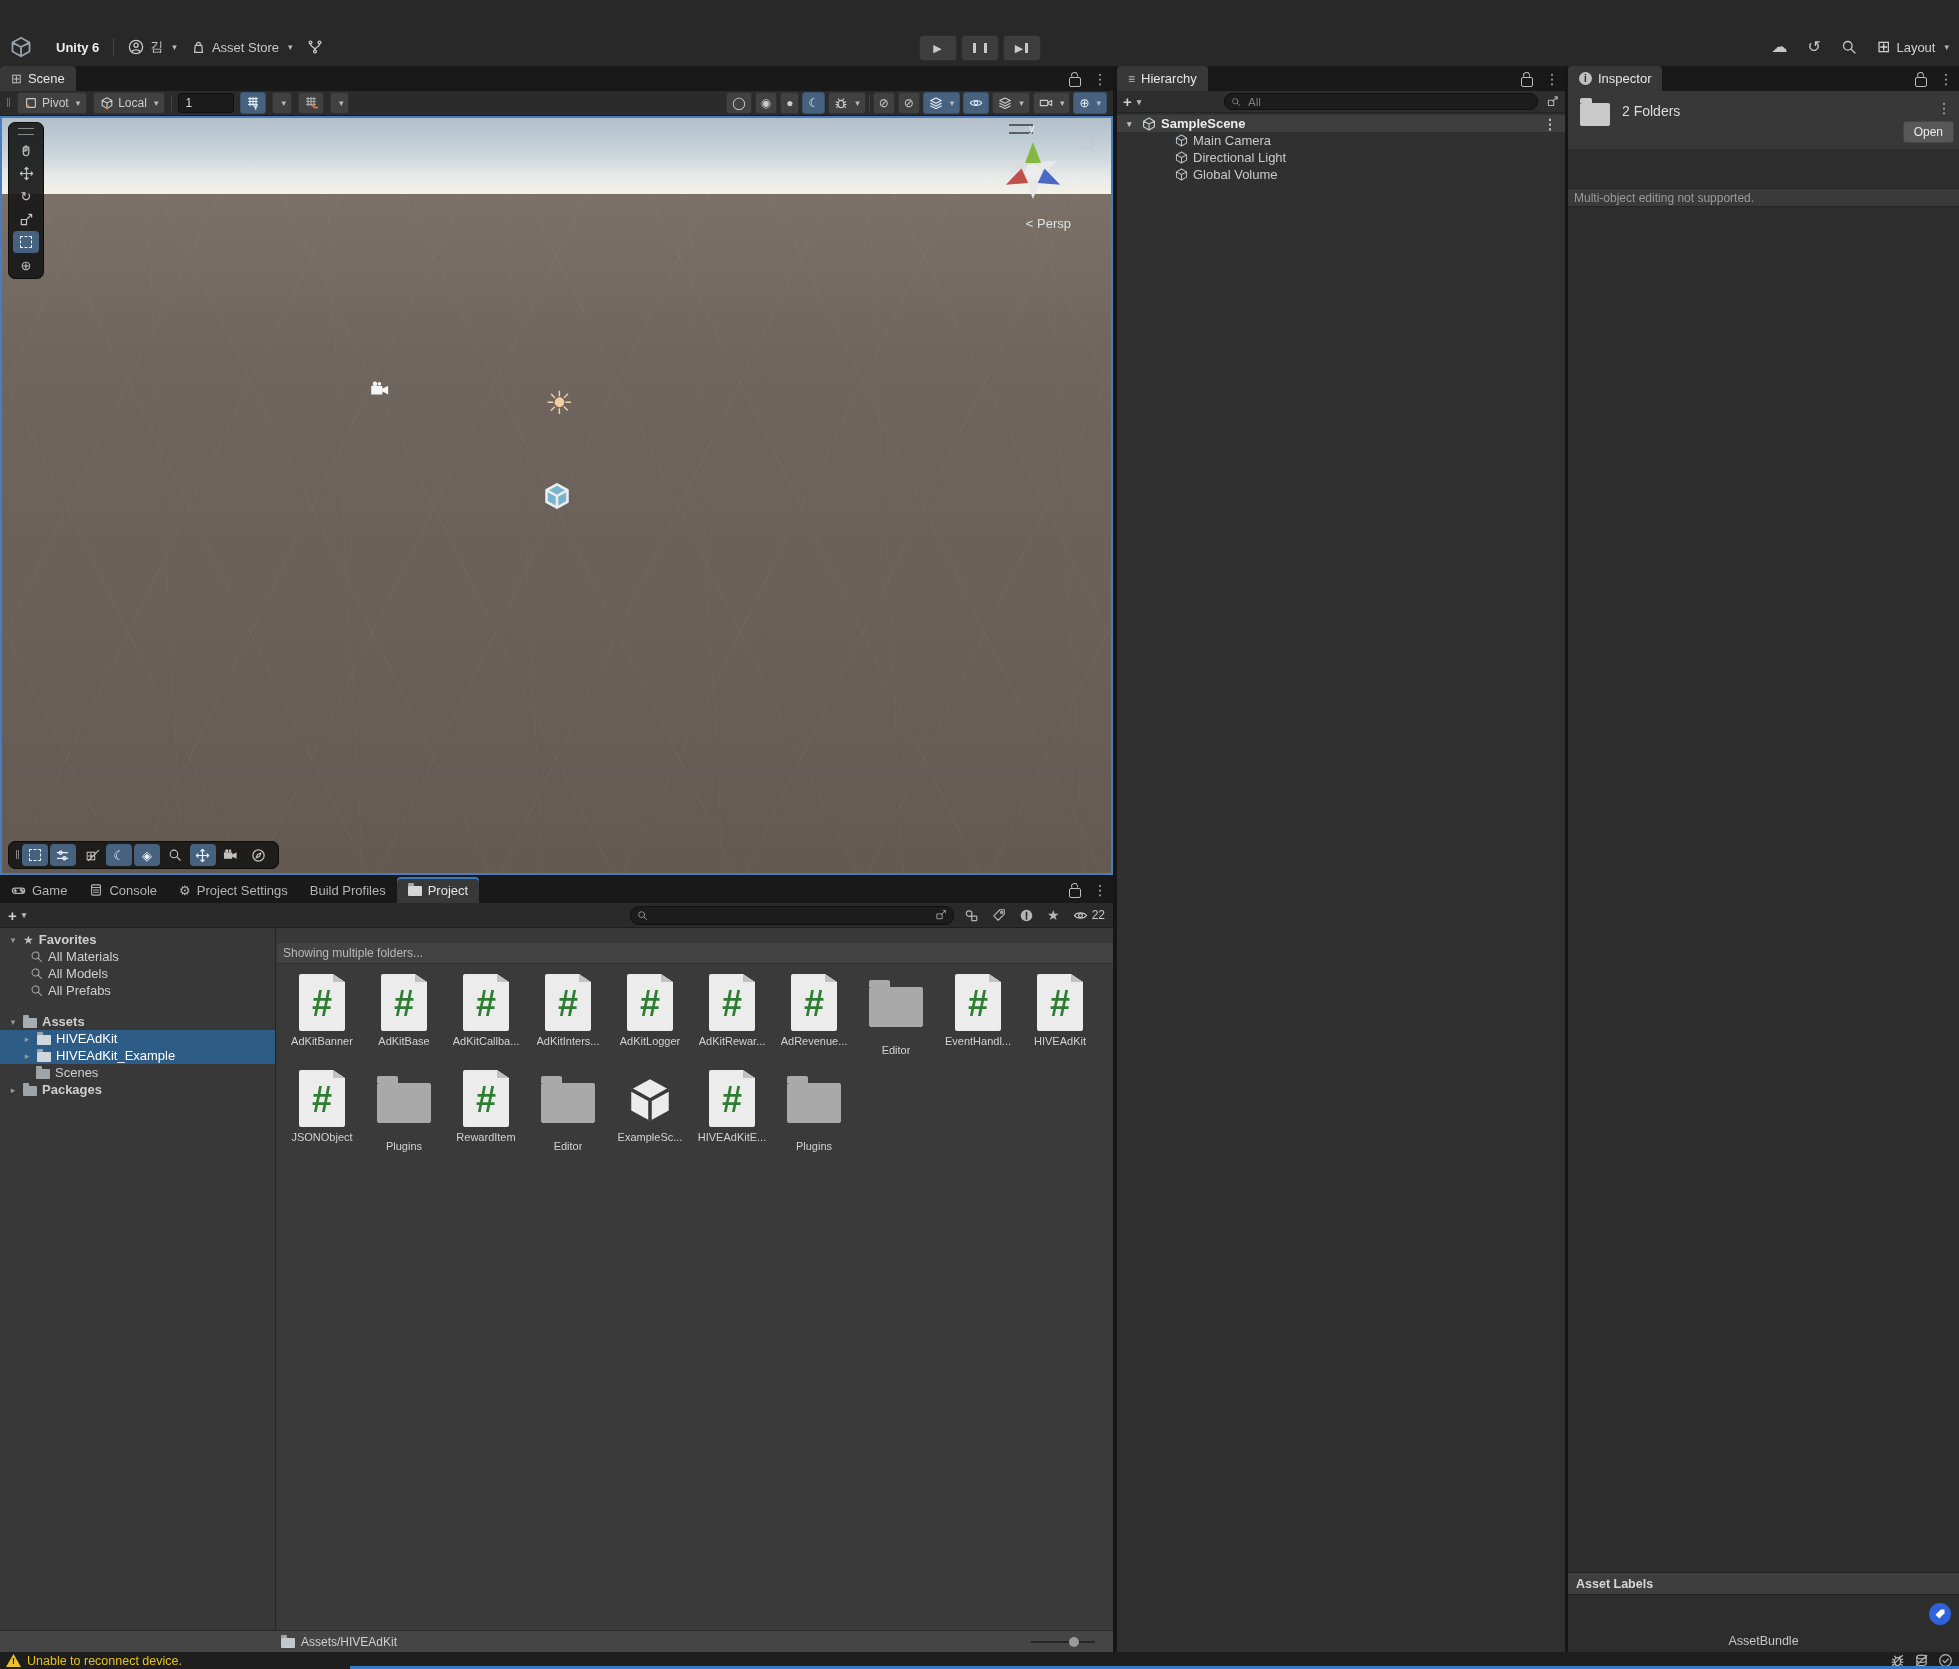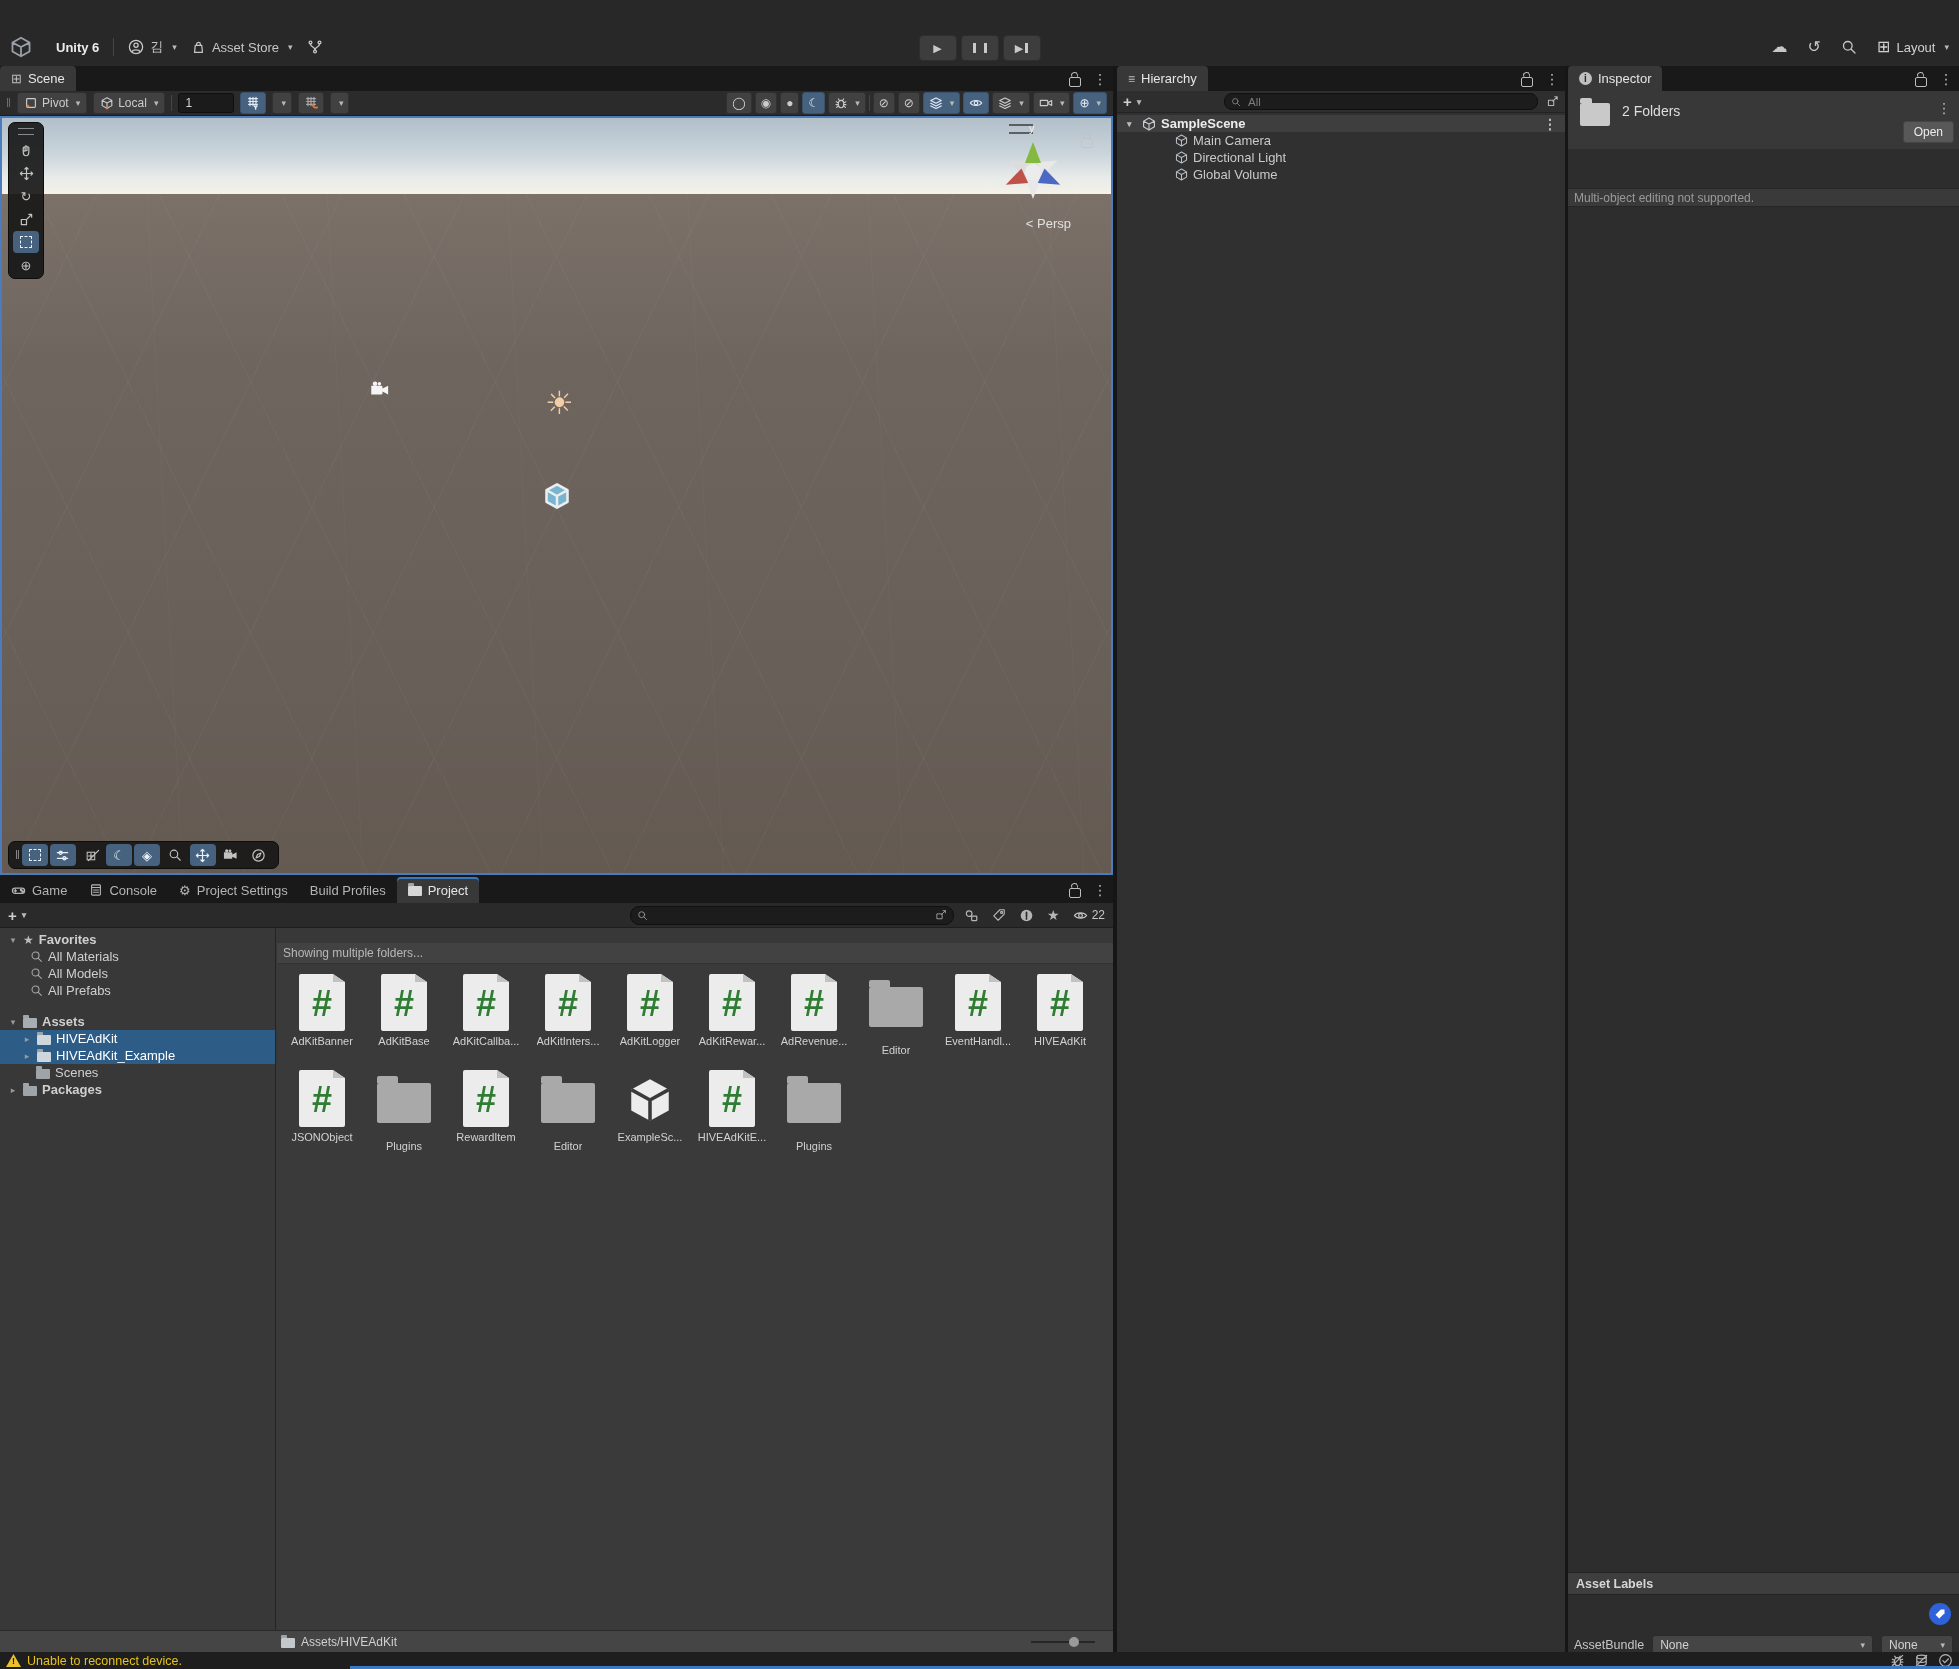--- a/index.html
+++ b/index.html
@@ -131,21 +131,21 @@
   
   .insp{position:absolute;left:1568px;top:66px;width:391px;height:1586px;background:#2d2d2d;}
   .insp-head{position:absolute;left:0;top:25px;width:391px;height:58px;background:#383838;}
   .insp-folder{position:absolute;left:12px;top:12px;width:30px;height:23px;background:#c9c9c9;border-radius:2px;}
   .insp-folder::before{content:"";position:absolute;top:-5px;left:0;width:12px;height:5px;background:#c9c9c9;border-radius:2px 2px 0 0;}
   .insp-title{position:absolute;left:54px;top:12px;font-size:14px;color:#dedede;}
   .open-btn{position:absolute;right:5px;top:30px;height:20px;padding:0 10px;background:#585858;border:1px solid #444;border-radius:3px;color:#ececec;font-size:12px;display:flex;align-items:center;}
   .insp-msg{position:absolute;left:0;top:83px;width:391px;height:19px;background:#3a3a3a;border-top:1px solid #262626;border-bottom:1px solid #262626;color:#9a9a9a;font-size:12px;display:flex;align-items:center;padding-left:6px;box-sizing:border-box;margin-top:39px;}
   .al-head{position:absolute;left:0;top:1506px;width:391px;height:23px;background:#3e3e3e;border-top:1px solid #242424;border-bottom:1px solid #242424;display:flex;align-items:center;padding-left:8px;box-sizing:border-box;font-size:12.5px;font-weight:bold;color:#d6d6d6;}
   .tag-btn{position:absolute;right:8px;top:1537px;width:22px;height:22px;border-radius:50%;background:#2f62d9;color:#fff;display:flex;align-items:center;justify-content:center;}
-  .ab-row{position:absolute;left:0;top:1568px;width:391px;height:22px;display:flex;align-items:center;padding:0 6px;box-sizing:border-box;gap:8px;font-size:12.5px;color:#c6c6c6;}
+  .ab-row{position:absolute;left:0;top:1568px;width:391px;height:22px;display:flex;align-items:center;padding:0 6px;box-sizing:border-box;gap:8px;font-size:12.5px;color:#c6c6c6;flex-direction:column;}
   .dropdown{height:20px;background:#454545;border:1px solid #2b2b2b;border-radius:3px;display:flex;align-items:center;padding:0 7px;color:#d2d2d2;font-size:12px;box-sizing:border-box;}
   .dropdown .dd{margin-left:auto;}
   .ab-main{flex:1;} .ab-var{width:72px;}
 
   
   .divv{position:absolute;top:66px;height:1586px;width:4px;background:#161616;}
 
   
   .statusbar{position:absolute;left:0;top:1652px;width:1959px;height:17px;background:#1e1e1e;display:flex;align-items:center;}
   .warn-tri{display:inline-flex;align-items:flex-end;justify-content:center;width:15px;height:13px;background:#ecc12e;clip-path:polygon(50% 0,100% 100%,0 100%);color:#1e1e1e;font-weight:bold;font-size:9px;margin:0 6px 0 6px;line-height:1.2;}

